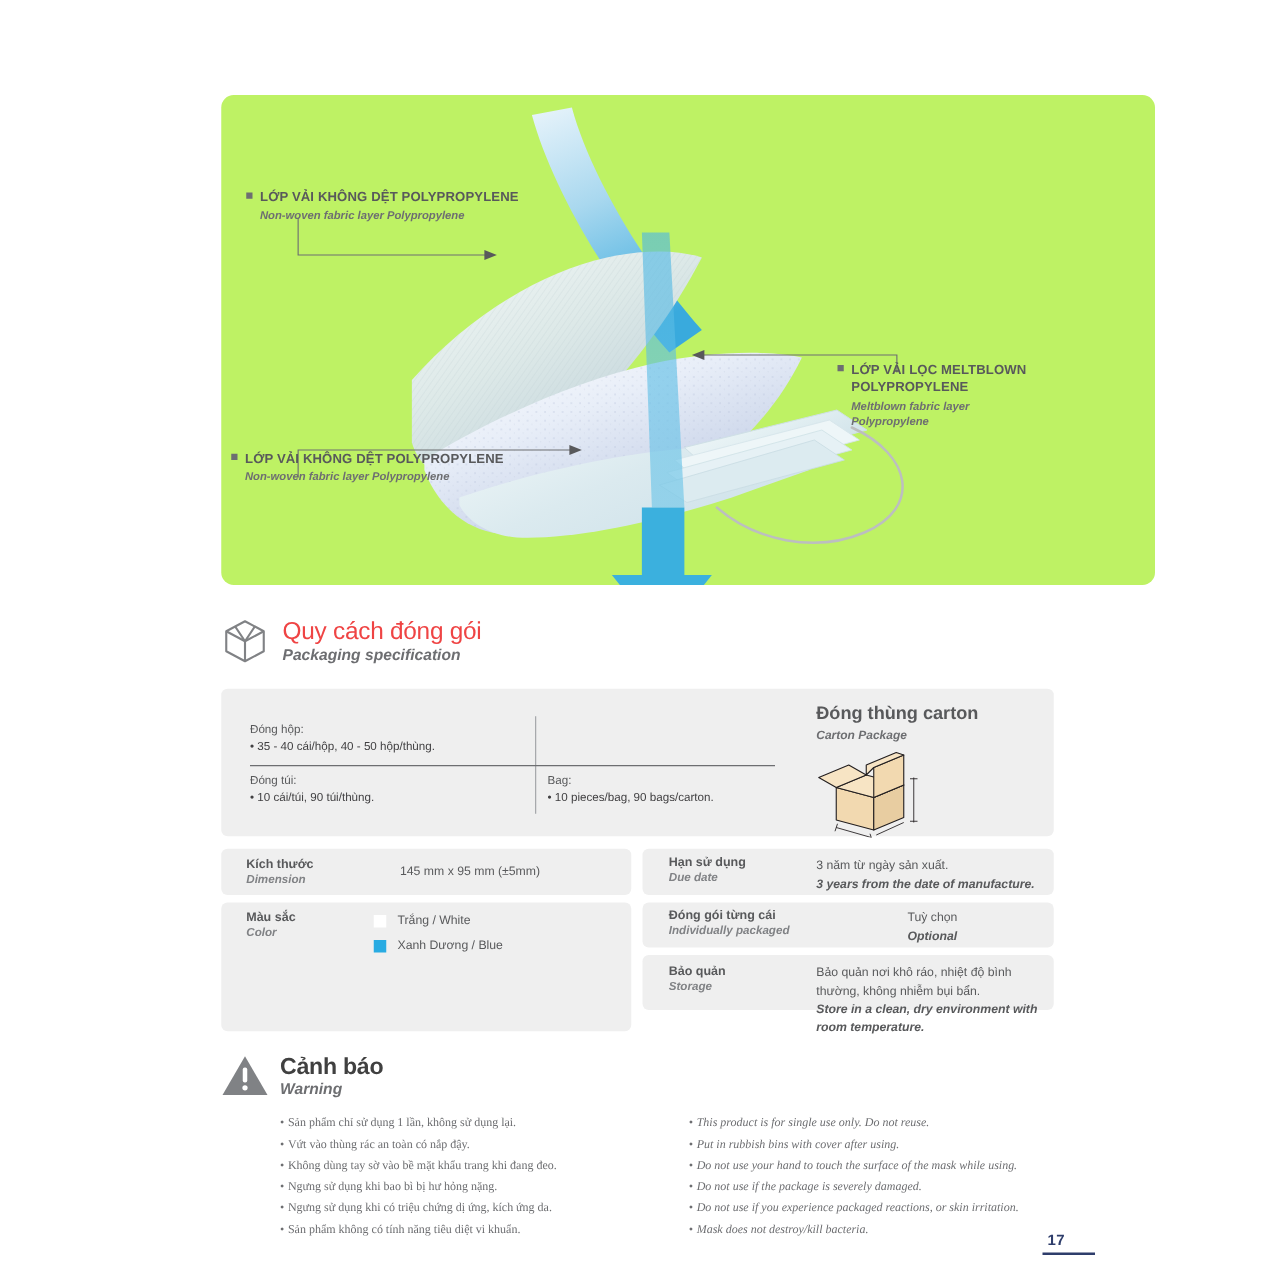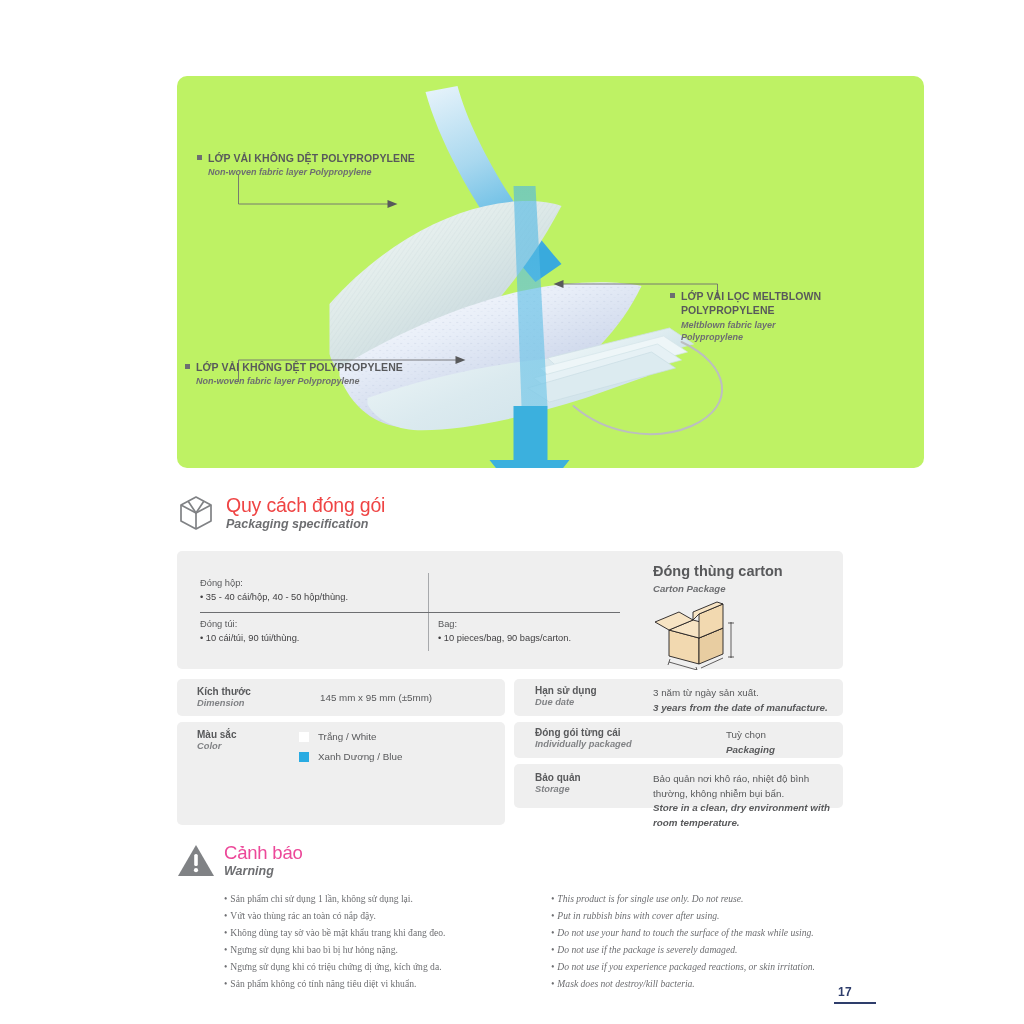--- a/index.html
+++ b/index.html
@@ -92,21 +92,21 @@
   .swatch { width: 10px; height: 10px; flex: 0 0 auto; }
   .sw-white { background: #ffffff; }
   .sw-blue  { background: #29abe2; }
   .swatch-label { font-size: 9.8px; color: #58595b; }
 
   
   .warn-head {
     position: absolute; left: 177px; top: 842px;
     display: flex; align-items: center; gap: 9px;
   }
-  .w-vi { font-size: 18.5px; font-weight: 400; color: #ec4899; letter-spacing: -.2px; line-height: 1.12; }
+  .w-vi { font-size: 18.5px; font-weight: 700; color: #404040; letter-spacing: -.2px; line-height: 1.12; }
   .w-en { font-size: 12.5px; font-style: italic; font-weight: 700; color: #6d6e71; line-height: 1.2; }
 
   .warn-cols { position: absolute; left: 224px; top: 890px; width: 620px; display: flex; }
   .warn-col-vi { width: 280px; }
   .warn-col-en { width: 340px; padding-left: 47px; }
   .w-item {
     font-family: "Liberation Serif", serif;
     font-size: 9.6px; color: #6d6e71; line-height: 1.78; white-space: nowrap;
   }
   .w-item.en { font-style: italic; }
@@ -327,21 +327,21 @@
     </div>
   </div>
 
   <div class="spec indiv-panel">
     <div class="sp-label" style="left:21px; top:5px;">
       <div class="sp-vi">Đóng gói từng cái</div>
       <div class="sp-en">Individually packaged</div>
     </div>
     <div class="sp-val" style="left:212px; top:6px;">
       <span class="pl">Tuỳ chọn</span>
-      <span class="it">Packaging</span>
+      <span class="it">Optional</span>
     </div>
   </div>
 
   <div class="spec storage-panel">
     <div class="sp-label" style="left:21px; top:8px;">
       <div class="sp-vi">Bảo quản</div>
       <div class="sp-en">Storage</div>
     </div>
     <div class="sp-val" style="left:139px; top:8px;">
       <span class="pl">Bảo quản nơi khô ráo, nhiệt độ bình</span>

